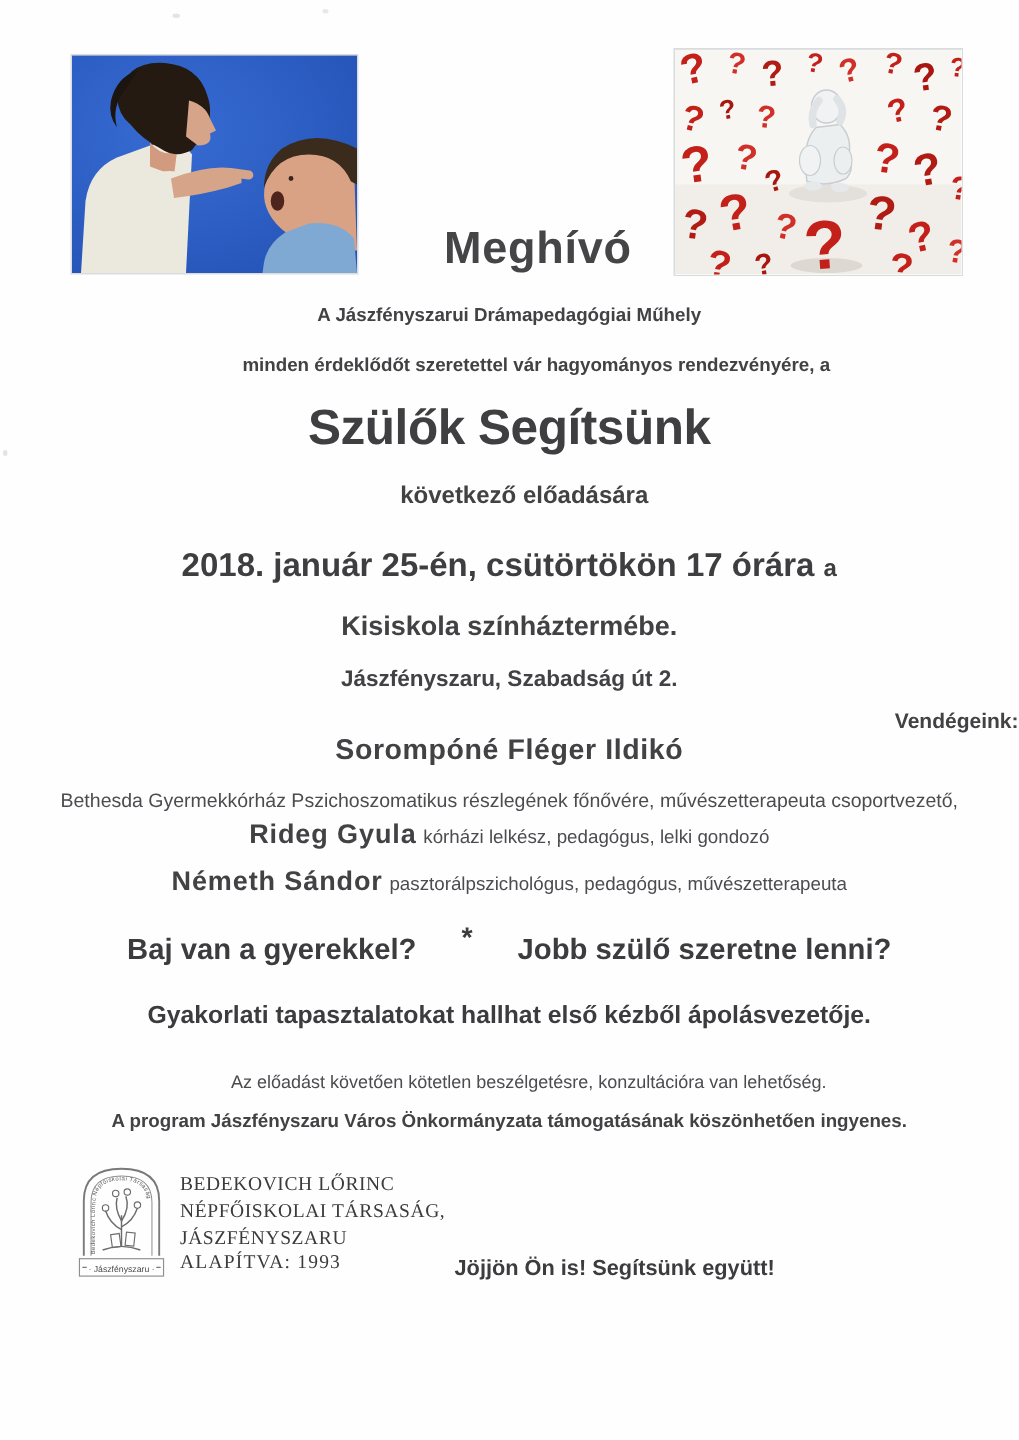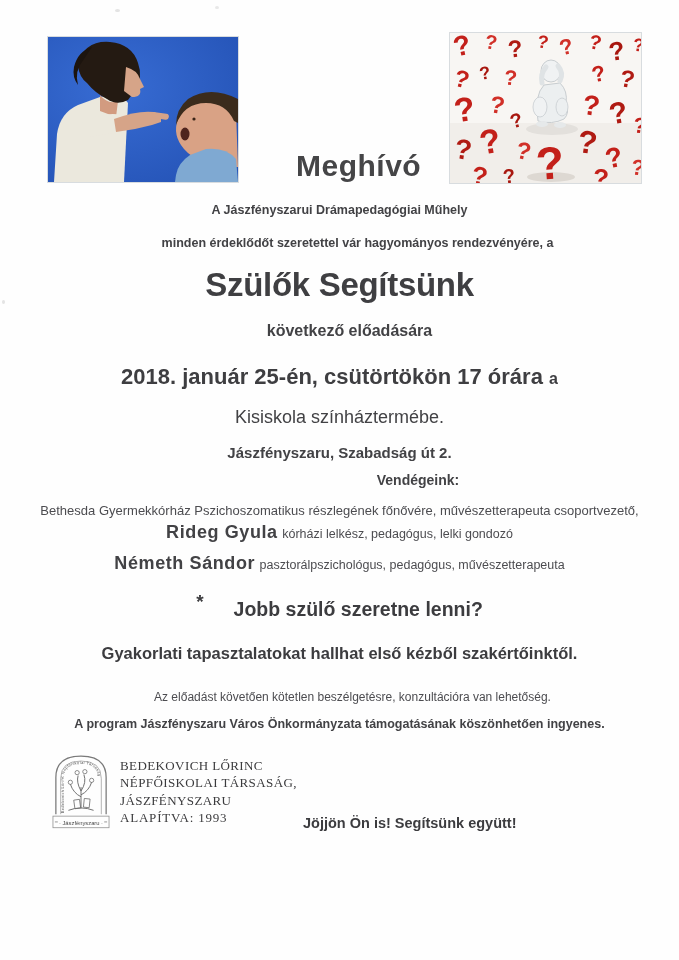--- a/index.html
+++ b/index.html
@@ -14,23 +14,23 @@
   .main-title{position:absolute;left:296px;top:149px;font-size:30px;font-weight:bold;color:#454547;letter-spacing:.5px;}
 
   
   .line{display:block;text-align:center;line-height:1.2;}
   .org-line{margin-top:13px;font-size:12.5px;font-weight:bold;}
   .welcome-line{margin-top:18px;font-size:12.5px;font-weight:bold;padding-left:36px;}
   .program-title{margin-top:14px;font-size:33px;font-weight:bold;color:#3f3f42;letter-spacing:-.3px;}
   .next-line{margin-top:16px;font-size:16px;font-weight:bold;padding-left:20px;}
   .date-line{margin-top:24px;font-size:22px;font-weight:bold;color:#3e3e41;}
   .date-suffix{font-size:16px;}
-  .venue-line{margin-top:17px;font-size:18px;font-weight:normal;}
+  .venue-line{margin-top:17px;font-size:18px;font-weight:bold;}
   .address-line{margin-top:15px;font-size:15px;font-weight:bold;}
-  .guests-label{margin-top:10px;font-size:14px;font-weight:bold;text-align:center;padding-left:157px;}
+  .guests-label{margin-top:10px;font-size:14px;font-weight:bold;text-align:right;padding-left:157px;}
   .guest-main-name{margin-top:1px;font-size:19px;font-weight:bold;letter-spacing:.4px;}
   .role-line{margin-top:14px;font-size:13px;color:#4c4c50;}
   .role-line2{margin-top:7px;font-size:12.5px;color:#4c4c50;}
   .guest-line{margin-top:4px;}
   .guest-line .gname{font-size:18px;font-weight:bold;letter-spacing:.6px;}
   .guest-line .grole{font-size:12.5px;color:#4c4c50;}
   .guest-line2{margin-top:9px;}
   .questions-row{margin-top:24px;display:flex;justify-content:center;align-items:flex-start;gap:30px;font-size:19.5px;font-weight:bold;color:#3c3c3f;}
   .asterisk{transform:translateY(-7px);font-size:19px;}
   .tagline{margin-top:23px;font-size:16.5px;font-weight:bold;color:#3c3c3f;}
@@ -138,36 +138,38 @@
   <div class="line next-line">következő előadására</div>
 
   <div class="line date-line">
     <span>2018. január 25-én, csütörtökön 17 órára</span>
     <span class="date-suffix">a</span>
   </div>
   <div class="line venue-line">Kisiskola színháztermébe.</div>
   <div class="line address-line">Jászfényszaru, Szabadság út 2.</div>
 
   <div class="line guests-label">Vendégeink:</div>
+  <div class="line guest-main-name">Sorompóné Fléger Ildikó</div>
   <div class="line role-line">Bethesda Gyermekkórház Pszichoszomatikus részlegének főnővére, művészetterapeuta csoportvezető,</div>
 
   <div class="line guest-line">
     <span class="gname">Rideg Gyula</span>
     <span class="grole">kórházi lelkész, pedagógus, lelki gondozó</span>
   </div>
   <div class="line guest-line guest-line2">
     <span class="gname">Németh Sándor</span>
     <span class="grole">pasztorálpszichológus, pedagógus, művészetterapeuta</span>
   </div>
 
   <div class="questions-row">
+    <span>Baj van a gyerekkel?</span>
     <span class="asterisk">*</span>
     <span>Jobb szülő szeretne lenni?</span>
   </div>
-  <div class="line tagline">Gyakorlati tapasztalatokat hallhat első kézből szakértőinktől.</div>
+  <div class="line tagline">Gyakorlati tapasztalatokat hallhat első kézből ápolásvezetője.</div>
 
   <div class="line consult-line">Az előadást követően kötetlen beszélgetésre, konzultációra van lehetőség.</div>
   <div class="line free-line">A program Jászfényszaru Város Önkormányzata támogatásának köszönhetően ingyenes.</div>
 
   <div class="footer">
     <svg class="logo" viewBox="0 0 60 80" aria-hidden="true">
       <path d="M4,64 L4,26 Q4,4 30,4 Q56,4 56,26 L56,64" fill="none" stroke="#7a7a7a" stroke-width="1.3"></path>
       <path d="M9,64 L9,27 Q9,9 30,9 Q51,9 51,27 L51,64" fill="none" stroke="#8f8f8f" stroke-width="0.7"></path>
       <path id="ringpath" d="M12,63 L12,28 Q12,12 30,12 Q48,12 48,28 L48,63" fill="none"></path>
       <text font-size="4.1" fill="#5a5a5a" font-family="'Liberation Sans',sans-serif" letter-spacing="0.3">

